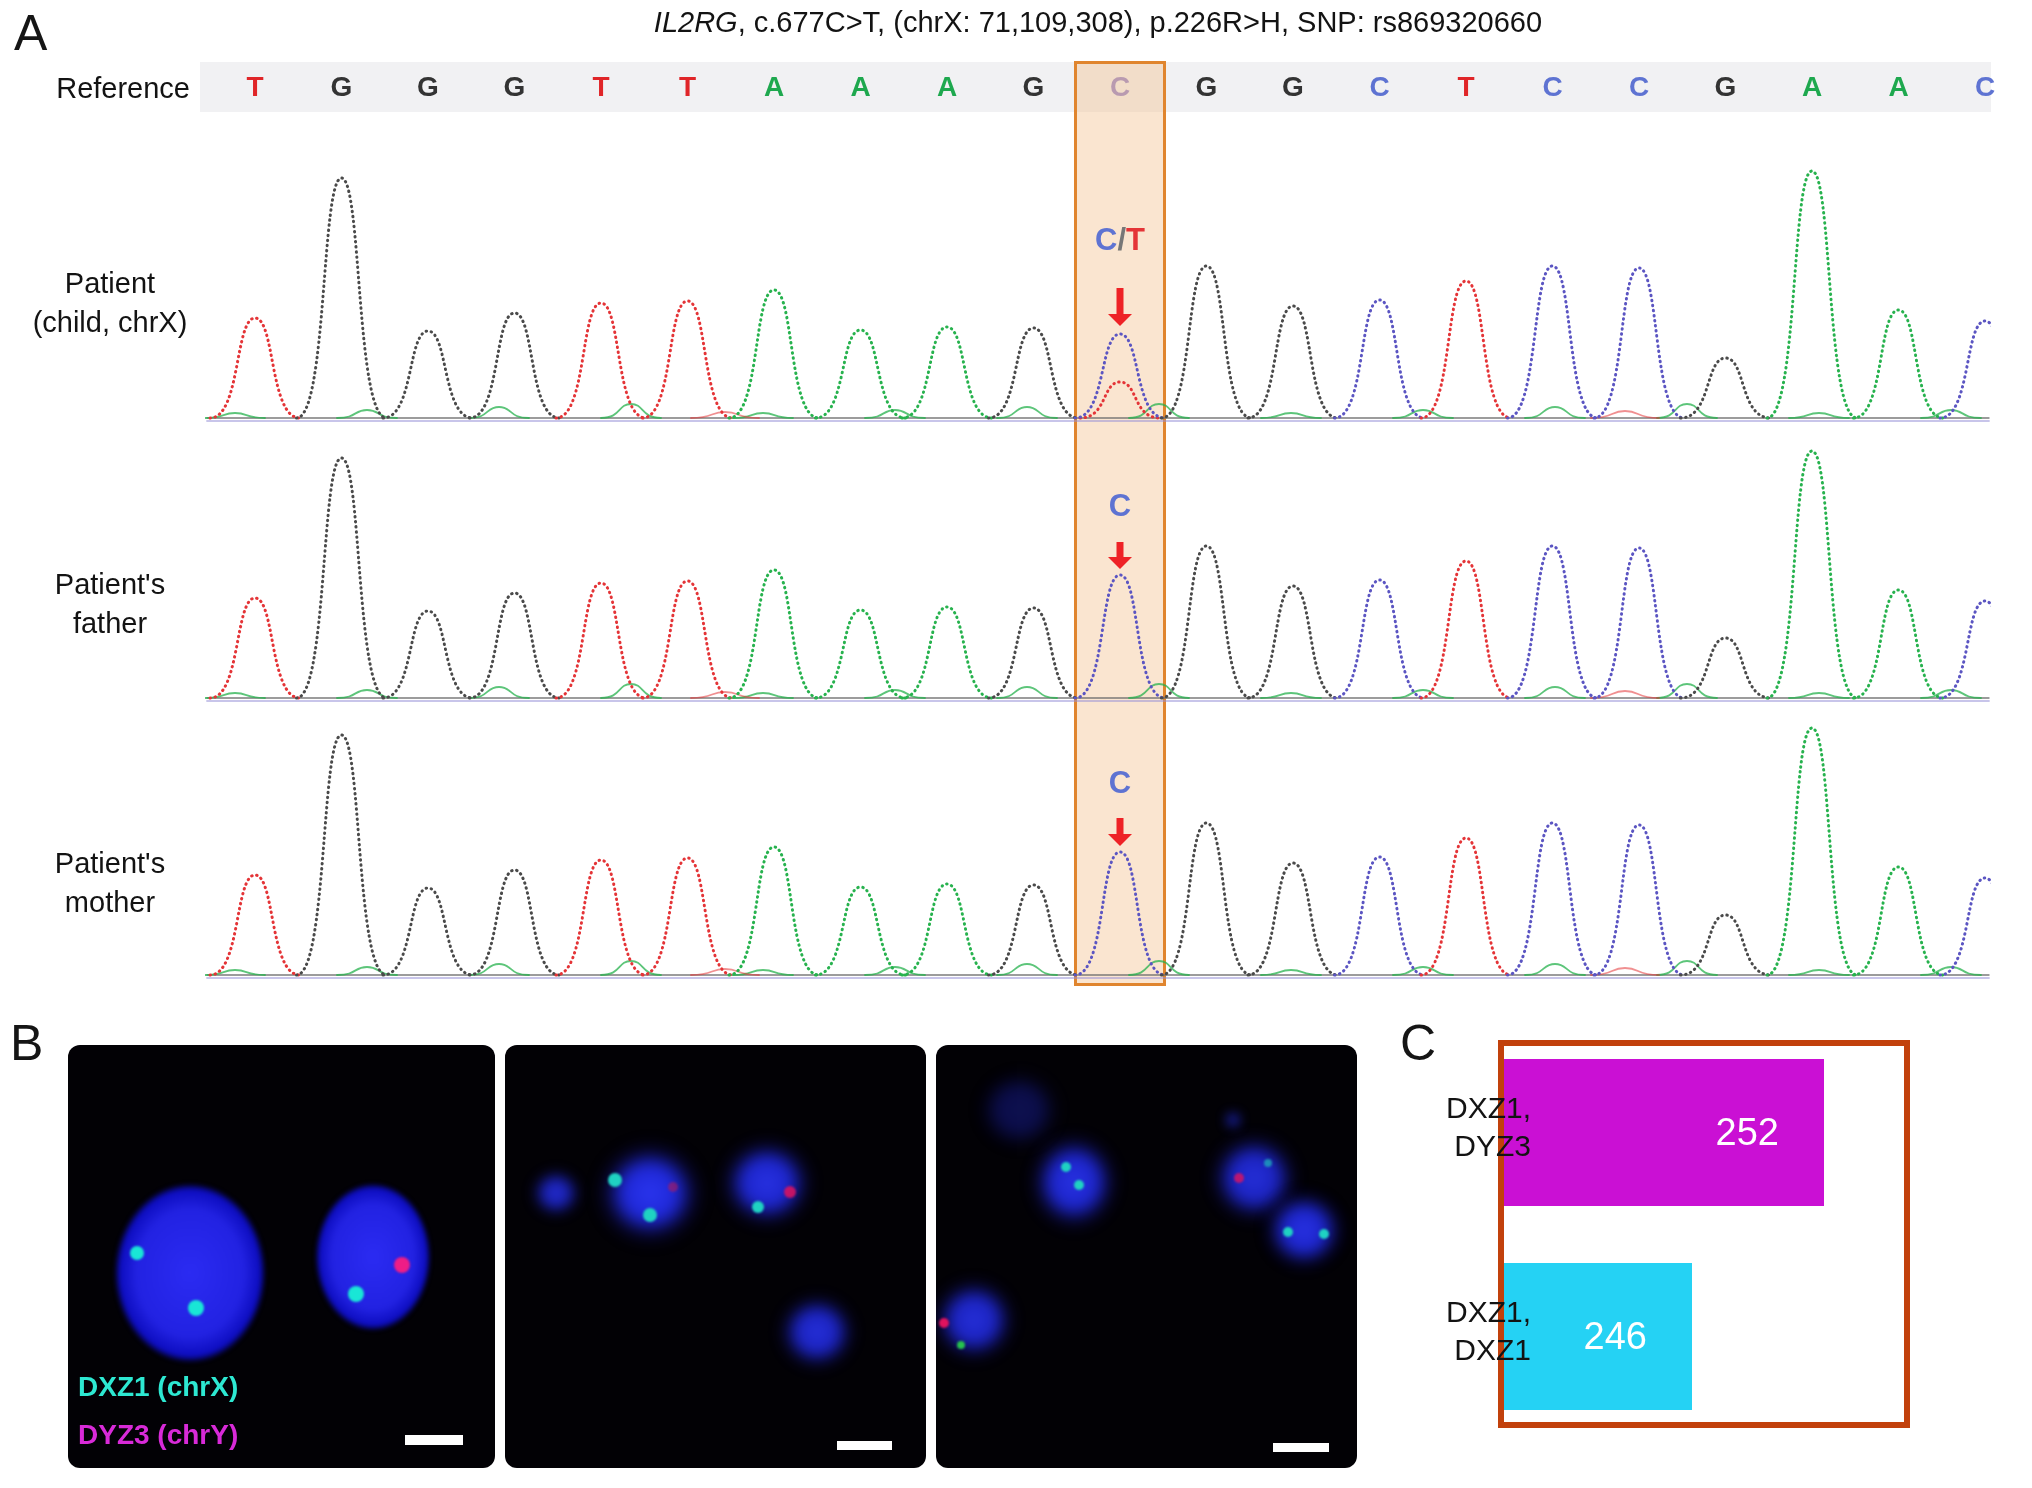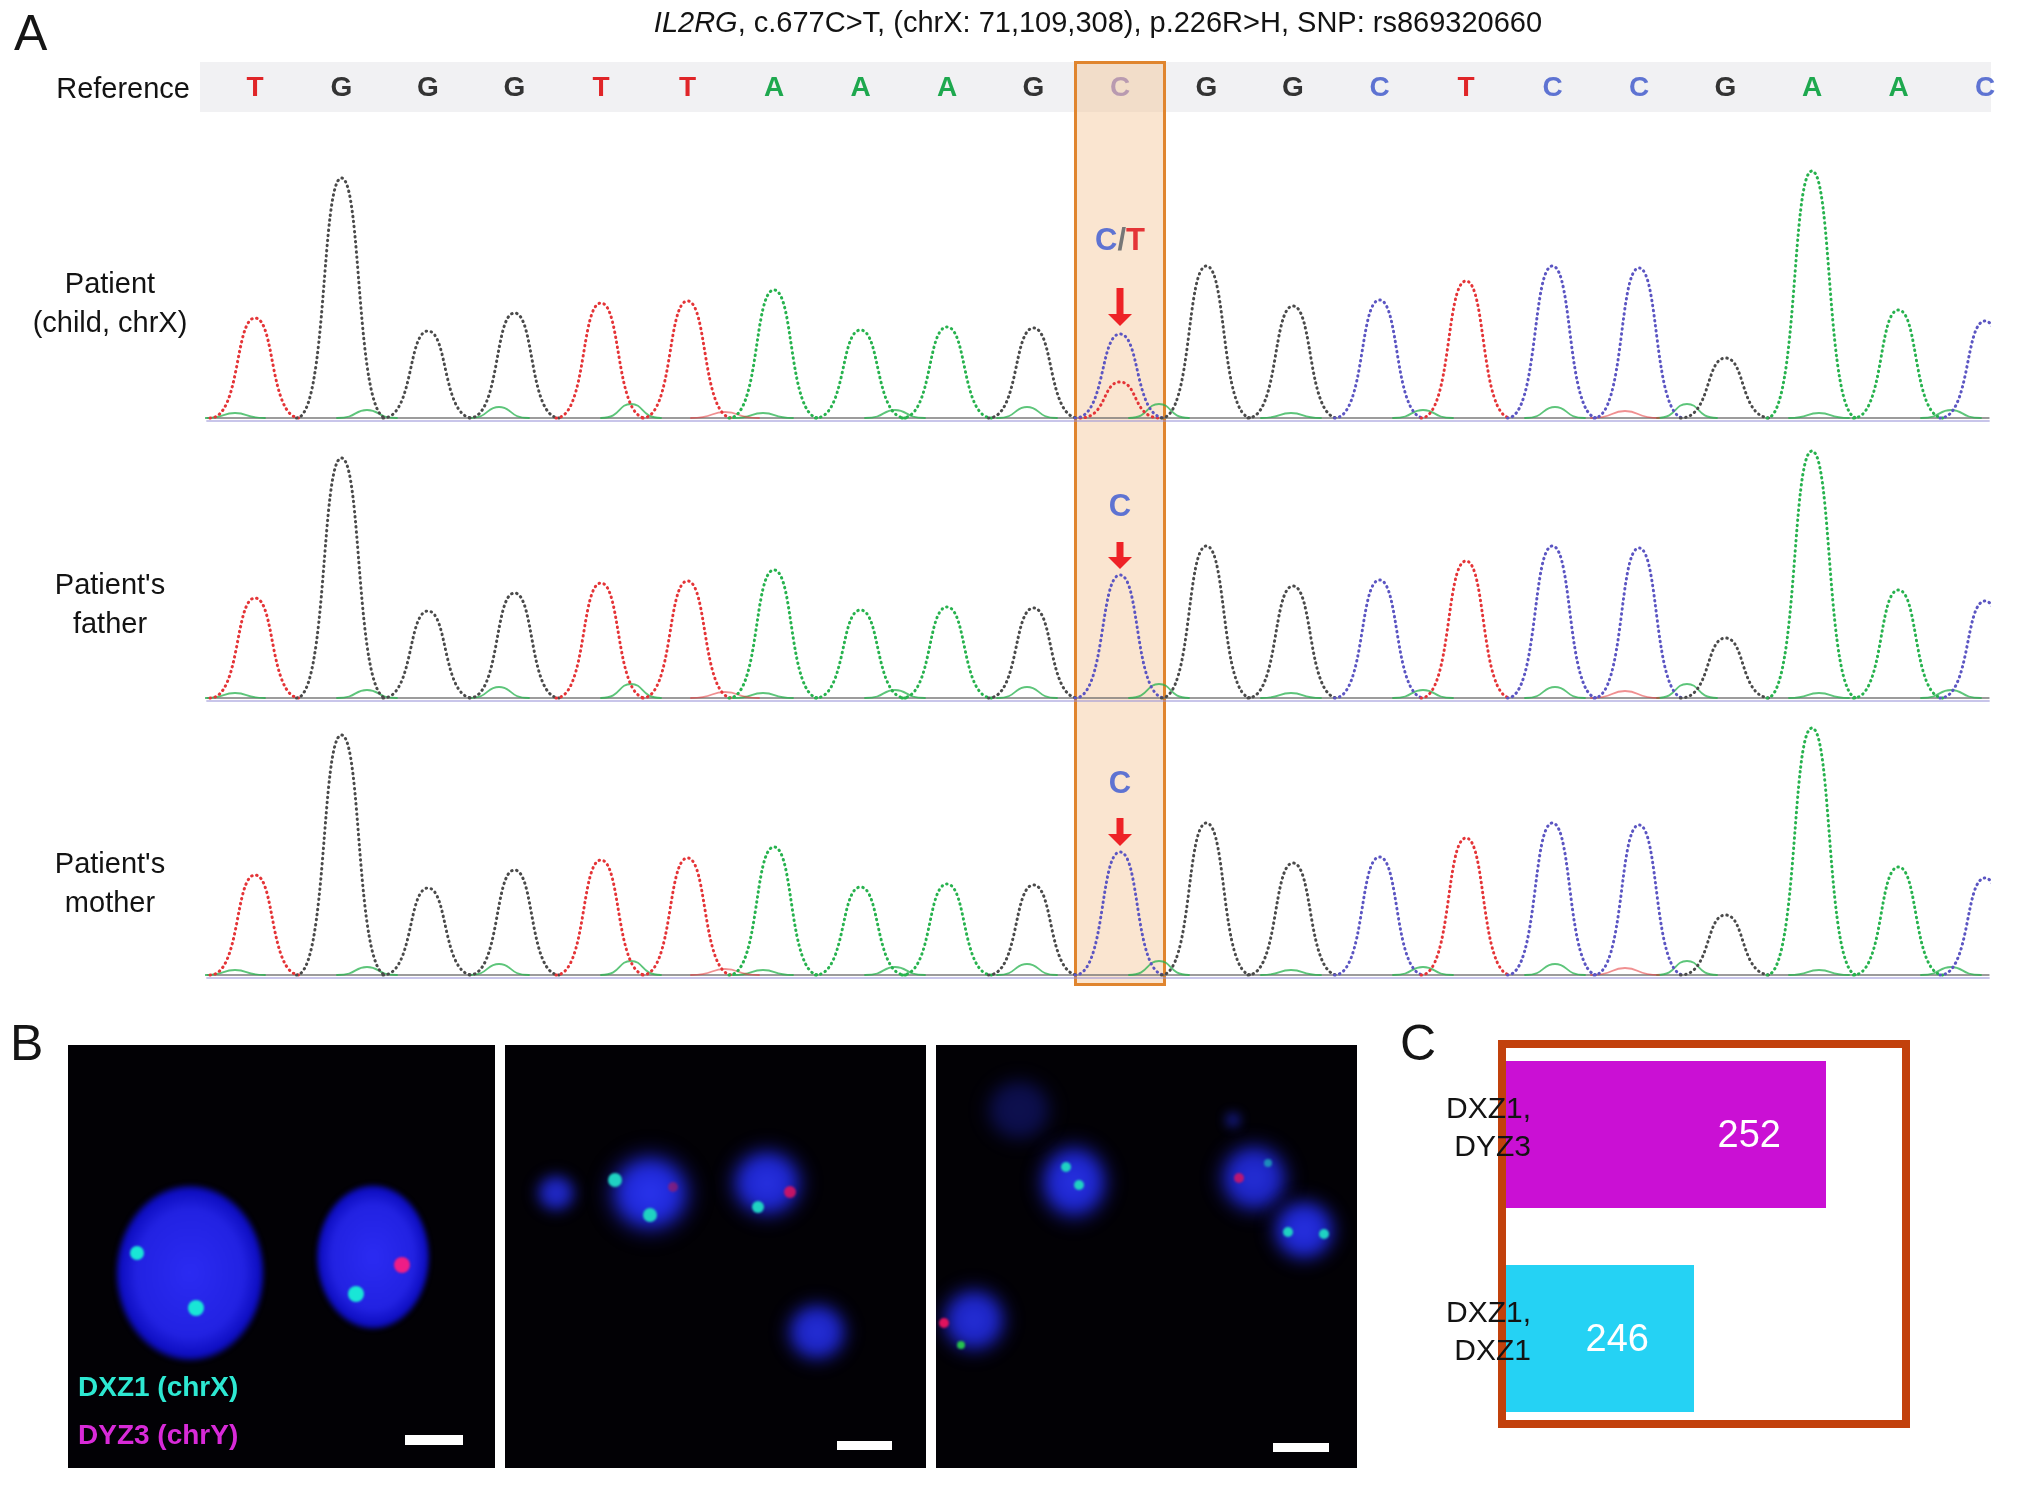--- a/index.html
+++ b/index.html
@@ -15,27 +15,27 @@
   .base{position:absolute;top:0;line-height:50px;font-size:28px;font-weight:bold;
         transform:translateX(-50%);}
   .highlight{position:absolute;left:1074px;top:61px;width:92px;height:925px;
              background:rgba(243,193,143,0.42);border:3px solid #e0852e;
              box-sizing:border-box;z-index:2;}
   #traces{position:absolute;left:205px;top:115px;width:1786px;height:885px;z-index:3;}
   .rowlabel{position:absolute;left:12px;width:196px;text-align:center;font-size:29px;
             line-height:39px;color:#131313;z-index:4;}
   .call{position:absolute;left:1120px;transform:translateX(-50%);font-size:31px;
         font-weight:bold;z-index:5;white-space:nowrap;}
-  .fish{position:absolute;top:1045px;height:423px;background:#020105;overflow:hidden;z-index:1;}
+  .fish{position:absolute;top:1045px;height:423px;background:#020105;overflow:hidden;z-index:1;border-radius:12px;}
   .nucleus{position:absolute;border-radius:50%;}
   .signal{position:absolute;border-radius:50%;}
   .fishlegend{position:absolute;left:10px;font-size:28px;font-weight:600;z-index:5;white-space:nowrap;}
   .scalebar{position:absolute;background:#ffffff;z-index:5;}
   .chartbox{position:absolute;left:1498px;top:1040px;width:412px;height:388px;
-            border:8px solid #c2410c;box-sizing:border-box;background:#fff;z-index:1;}
+            border:6px solid #c2410c;box-sizing:border-box;background:#fff;z-index:1;}
   .bar{position:absolute;left:0;}
   .barval{position:absolute;top:0;right:45px;height:100%;display:flex;align-items:center;
           color:#fff;font-size:38px;}
   .catlabel{position:absolute;left:1395px;width:136px;text-align:right;font-size:30px;
             line-height:38px;color:#131313;z-index:4;}
   .xlabel{position:absolute;left:1498px;top:1437px;width:412px;text-align:center;
           font-size:33px;color:#131313;z-index:4;}
   i{}
 </style>
 </head>

